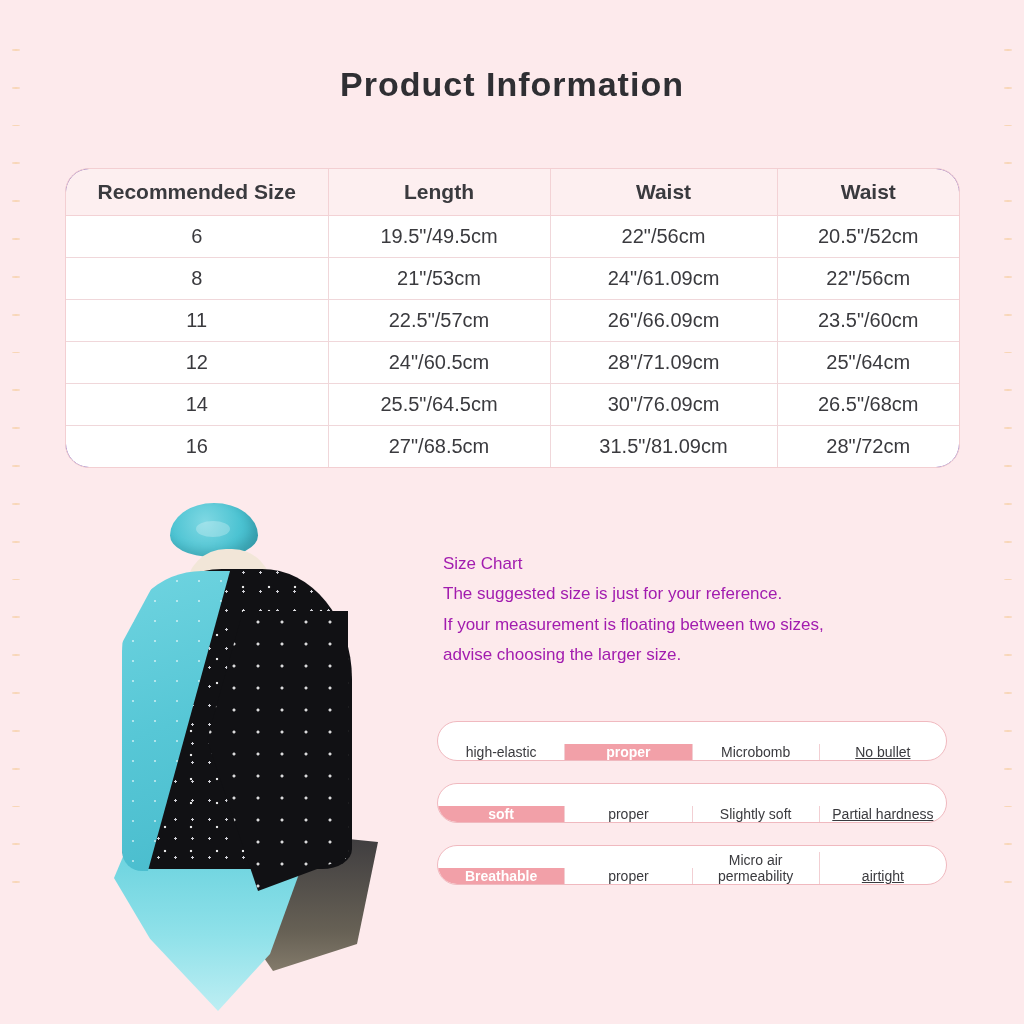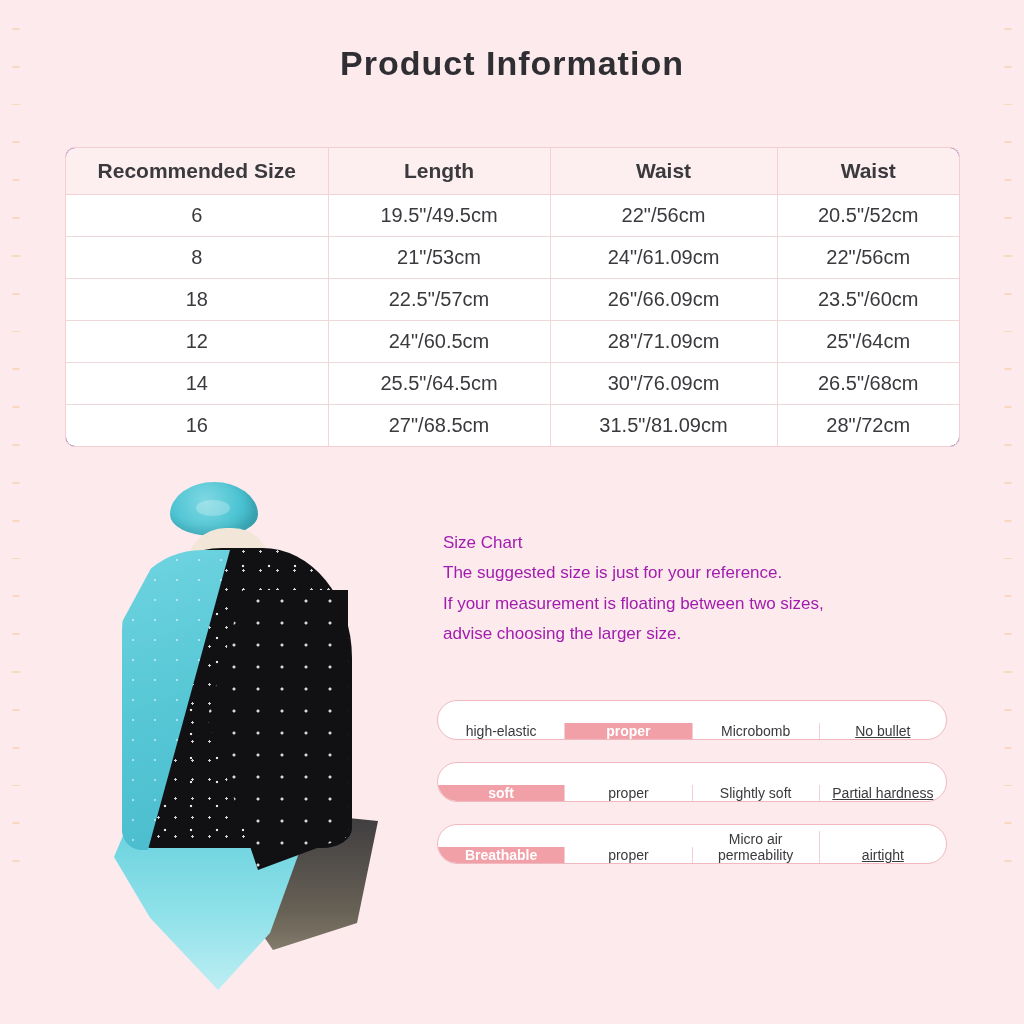--- a/index.html
+++ b/index.html
@@ -7,20 +7,21 @@
     margin: 0; padding: 0;
     width: 1024px; height: 1024px;
     background: #fdeaec;
     font-family: "Liberation Sans", sans-serif;
     overflow: hidden;
   }
   #page {
     position: relative;
     width: 1024px; height: 862px;
     background: #fdeaec;
+    margin-top: 21px;
   }
   
   .dot-col {
     position: absolute;
     top: 0; bottom: 0;
     width: 16px;
     display: flex;
     flex-direction: column;
     justify-content: flex-start;
     align-items: center;
@@ -46,21 +47,21 @@
     color: #2f2f33;
     margin: 0;
   }
 
   
   .table-wrap {
     position: absolute;
     left: 65px; top: 147px;
     width: 895px;
     border: 1px solid #f3cfd2;
-    border-radius: 10px;
+    border-radius: 24px;
     overflow: hidden;
     background: #4c1d95;
   }
   table.size-table {
     border-collapse: collapse;
     width: 100%;
     table-layout: fixed;
   }
   table.size-table th {
     background: #fdeff0;
@@ -298,21 +299,21 @@
           <td>22"/56cm</td>
           <td>20.5"/52cm</td>
         </tr>
         <tr>
           <td>8</td>
           <td>21"/53cm</td>
           <td>24"/61.09cm</td>
           <td>22"/56cm</td>
         </tr>
         <tr>
-          <td>18</td>
+          <td>11</td>
           <td>22.5"/57cm</td>
           <td>26"/66.09cm</td>
           <td>23.5"/60cm</td>
         </tr>
         <tr>
           <td>12</td>
           <td>24"/60.5cm</td>
           <td>28"/71.09cm</td>
           <td>25"/64cm</td>
         </tr>

